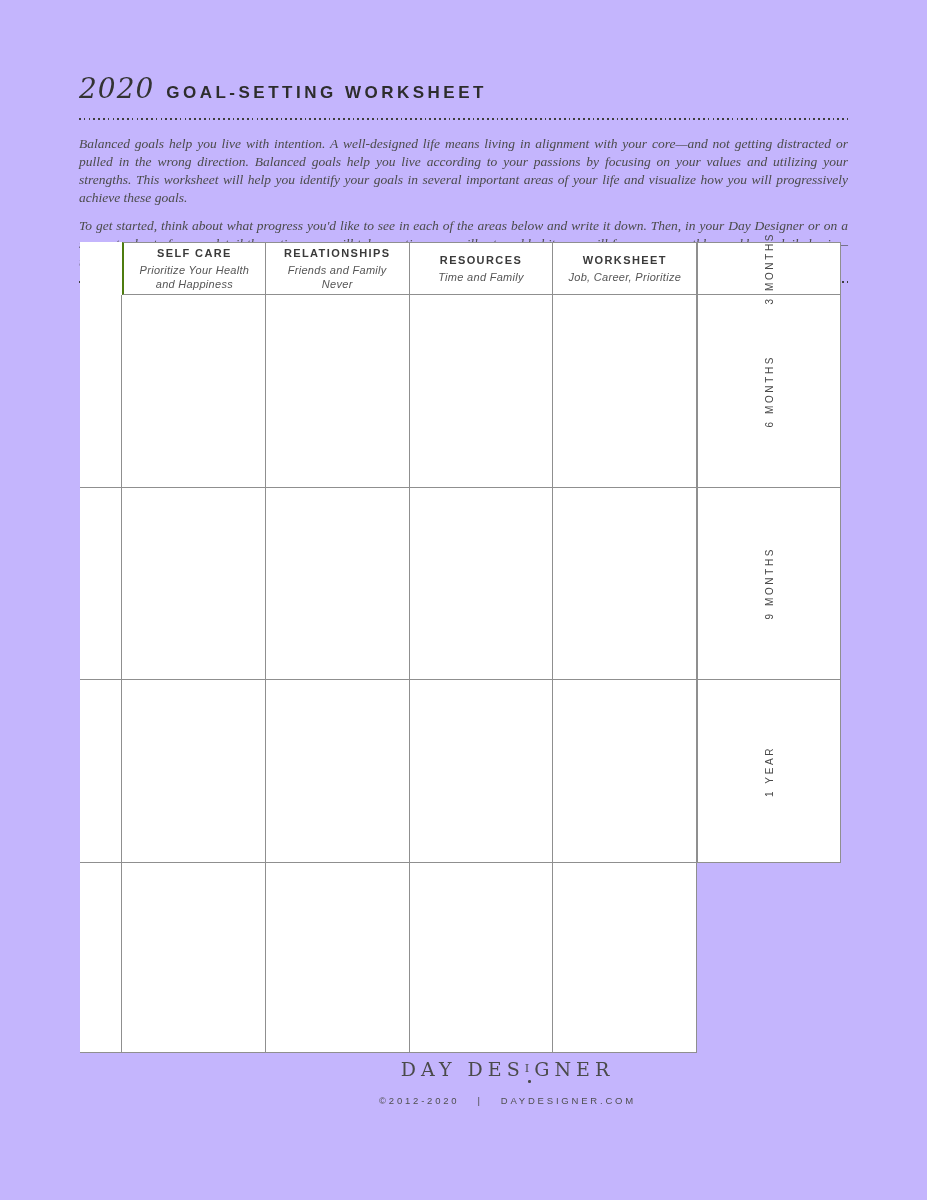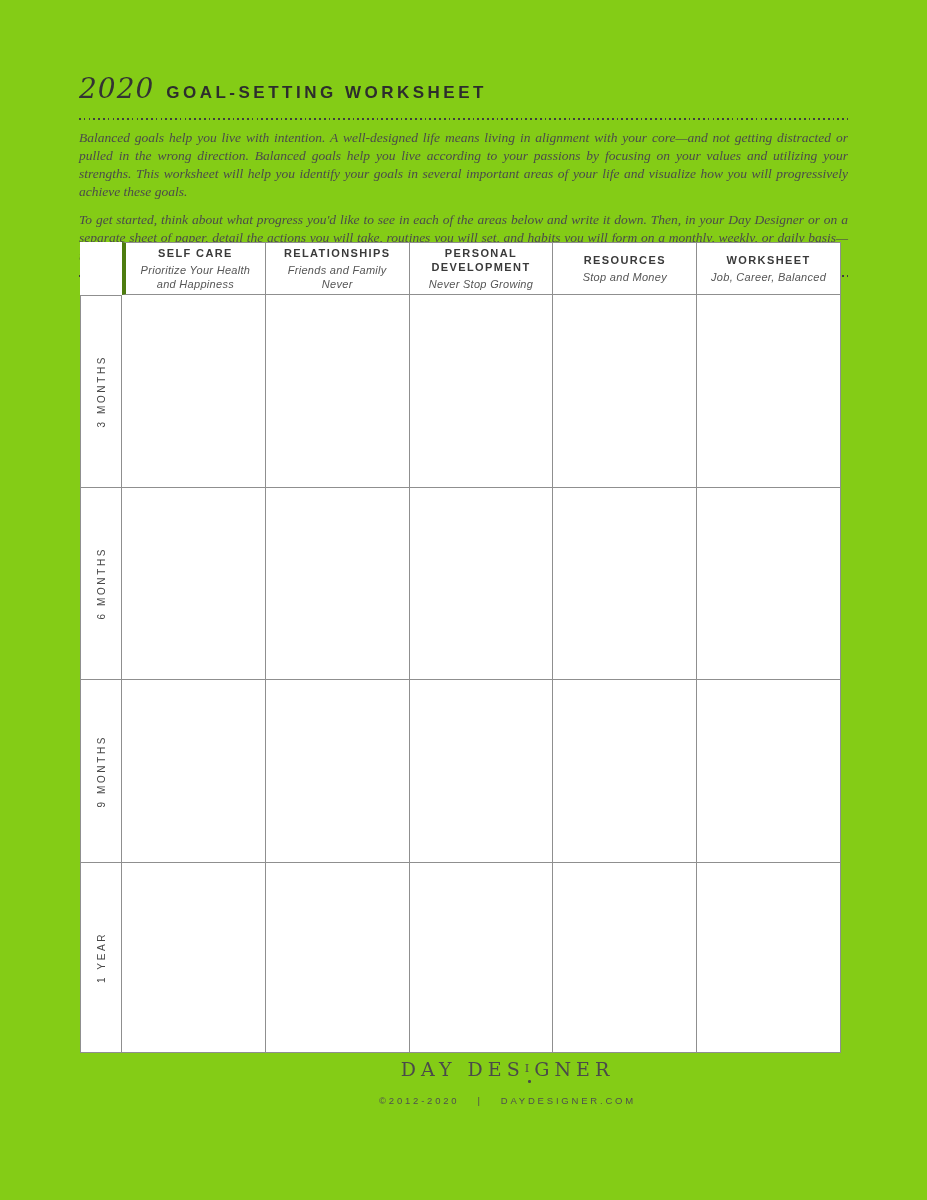--- a/index.html
+++ b/index.html
@@ -1,19 +1,19 @@
 <!DOCTYPE html>
 <html><head>
 <meta charset="utf-8">
 <style>
   * { margin: 0; padding: 0; box-sizing: border-box; }
   html, body { background: #ffffff; }
   body { width: 927px; height: 1200px; position: relative; font-family: "Liberation Sans", sans-serif; }
 
-  .sheet { position: absolute; inset: 0; width: 927px; height: 1200px; background: #84cc16; overflow: hidden; }
+  .sheet { position: absolute; inset: 0; width: 927px; height: 1200px; background: #c4b5fd; overflow: hidden; }
 
   
   .header-block { position: absolute; left: 79px; top: 72px; width: 769px; }
 
   .page-title { display: flex; align-items: baseline; gap: 12px; white-space: nowrap; }
   .title-year {
     font-family: "DejaVu Serif", serif;
     font-style: italic; font-weight: 400;
     font-size: 28px; color: #333333; letter-spacing: 1px;
   }
@@ -26,21 +26,21 @@
     height: 2px; width: 100%;
     background-image: repeating-linear-gradient(to right, #3f3f3f 0px, #3f3f3f 1.7px, transparent 1.7px, transparent 4.8px);
   }
   .rule-top { margin-top: 13px; }
   .rule-bottom { margin-top: 10px; }
 
   .intro p {
     font-family: "Liberation Serif", serif;
     font-style: italic;
     font-size: 13.5px; line-height: 18px; color: #4b4b4b;
-    margin-top: 9px;
+    margin-top: 15px;
     text-align: justify;
   }
   .intro p + p { margin-top: 10px; }
 
   
   .tbl {
     position: absolute; left: 80px; top: 242px;
     display: grid;
     grid-template-columns: 42px repeat(5, 143.8px);
     grid-template-rows: 53px 193px 192px 183px 190px;
@@ -49,21 +49,21 @@
 
   .corner { border: none; }
 
   .hcell {
     border-top: 1px solid #8f8f8f;
     border-right: 1px solid #8f8f8f;
     border-bottom: 1px solid #8f8f8f;
     display: flex; flex-direction: column; justify-content: center; align-items: center;
     text-align: center; padding: 3px 6px;
   }
-  .hcell.first { border-left: 4px solid #4d7c0f; }
+  .hcell.first { border-left: 2px solid #4d7c0f; }
 
   .col-title {
     font-weight: 700; font-size: 11px; letter-spacing: 1.4px;
     color: #3a3a3a; line-height: 1.35;
   }
   .col-subtitle {
     font-style: italic; font-size: 11px; letter-spacing: 0.3px;
     color: #555555; line-height: 1.3; margin-top: 2px;
   }
 
@@ -139,30 +139,26 @@
 
     <div class="hcell first">
       <div class="col-title">SELF CARE</div>
       <div class="col-subtitle">Prioritize Your Health and Happiness</div>
     </div>
     <div class="hcell">
       <div class="col-title">RELATIONSHIPS</div>
       <div class="col-subtitle">Friends and Family Never</div>
     </div>
     <div class="hcell">
-      <div class="col-title">PERSONAL DEVELOPMENT</div>
-      <div class="col-subtitle">Never Stop Growing</div>
-    </div>
-    <div class="hcell">
       <div class="col-title">RESOURCES</div>
-      <div class="col-subtitle">Stop and Money</div>
+      <div class="col-subtitle">Time and Family</div>
     </div>
     <div class="hcell">
       <div class="col-title">WORKSHEET</div>
-      <div class="col-subtitle">Job, Career, Balanced</div>
+      <div class="col-subtitle">Job, Career, Prioritize</div>
     </div>
 
     <div class="lcell first">
       <span class="row-label">3 MONTHS</span>
     </div>
     <div class="dcell"></div>
     <div class="dcell"></div>
     <div class="dcell"></div>
     <div class="dcell"></div>
     <div class="dcell"></div>

